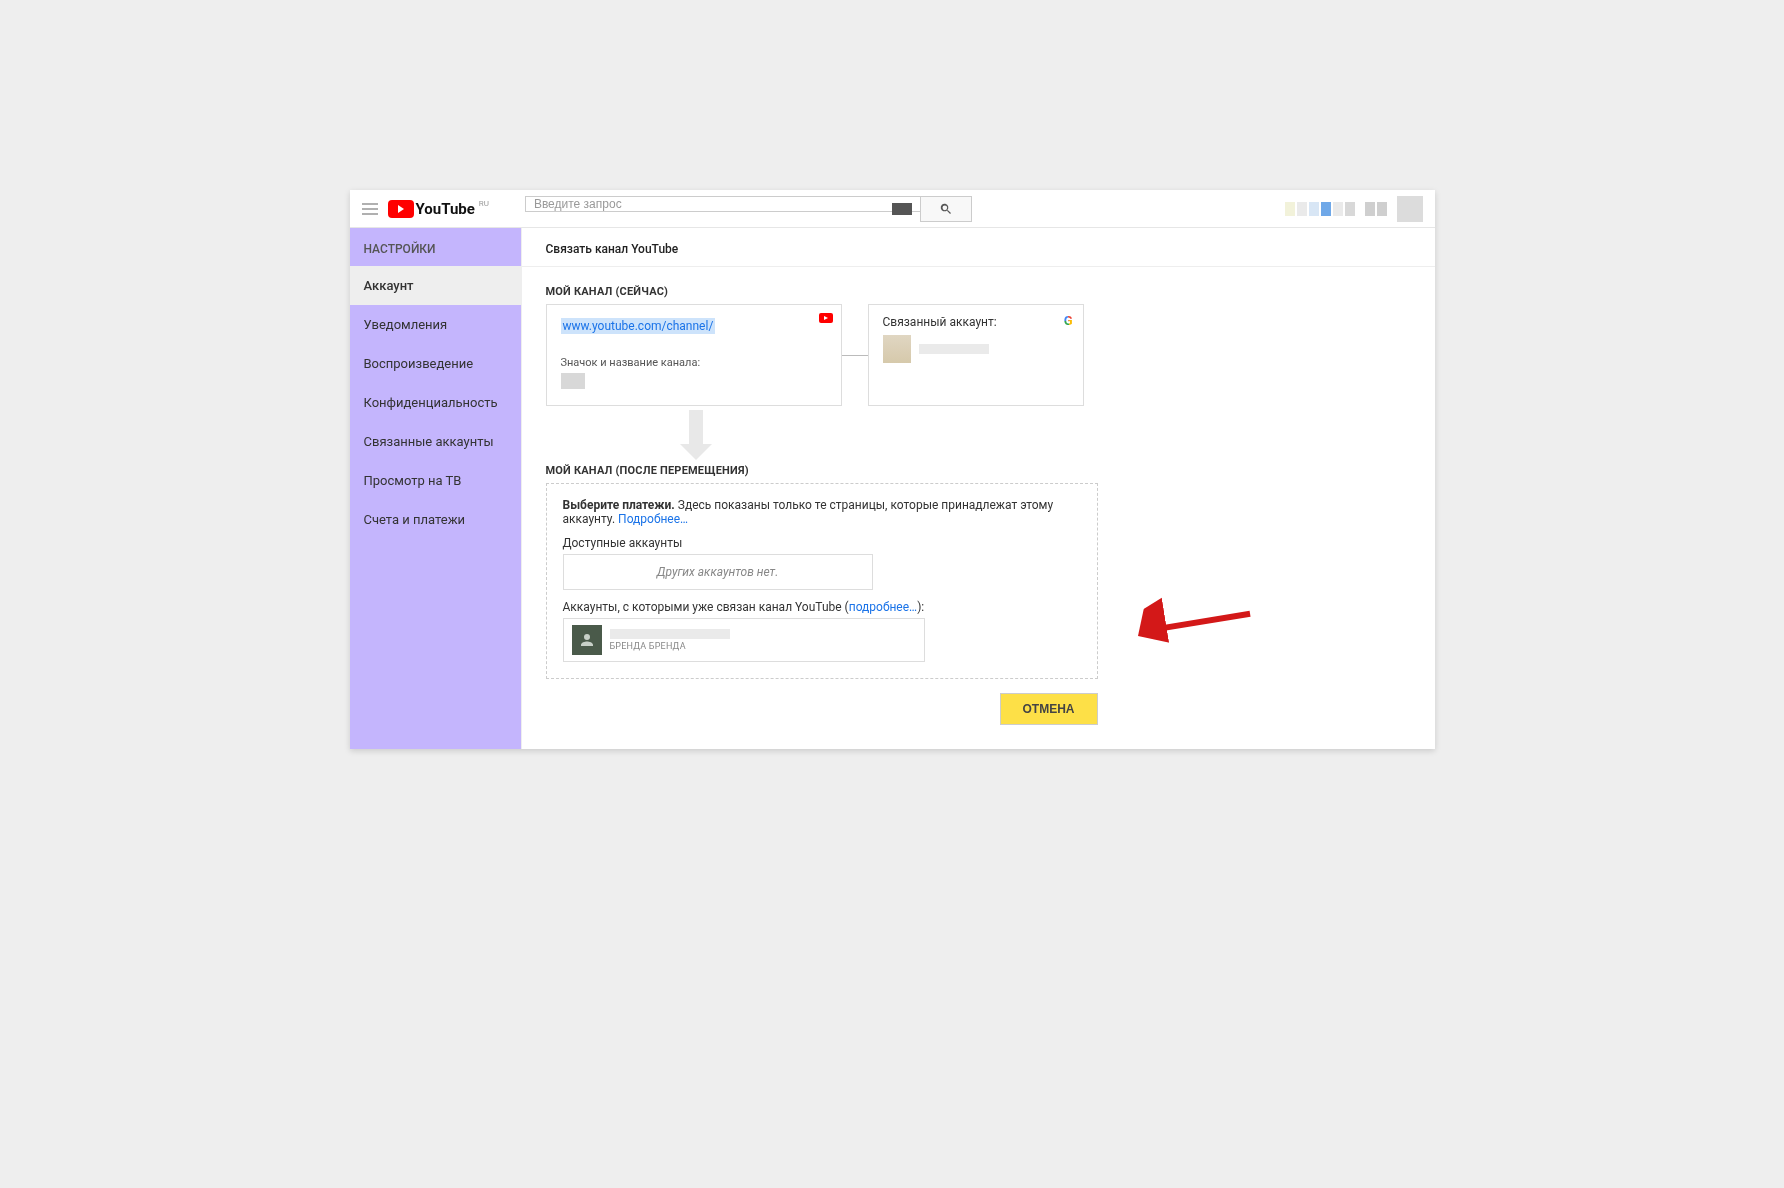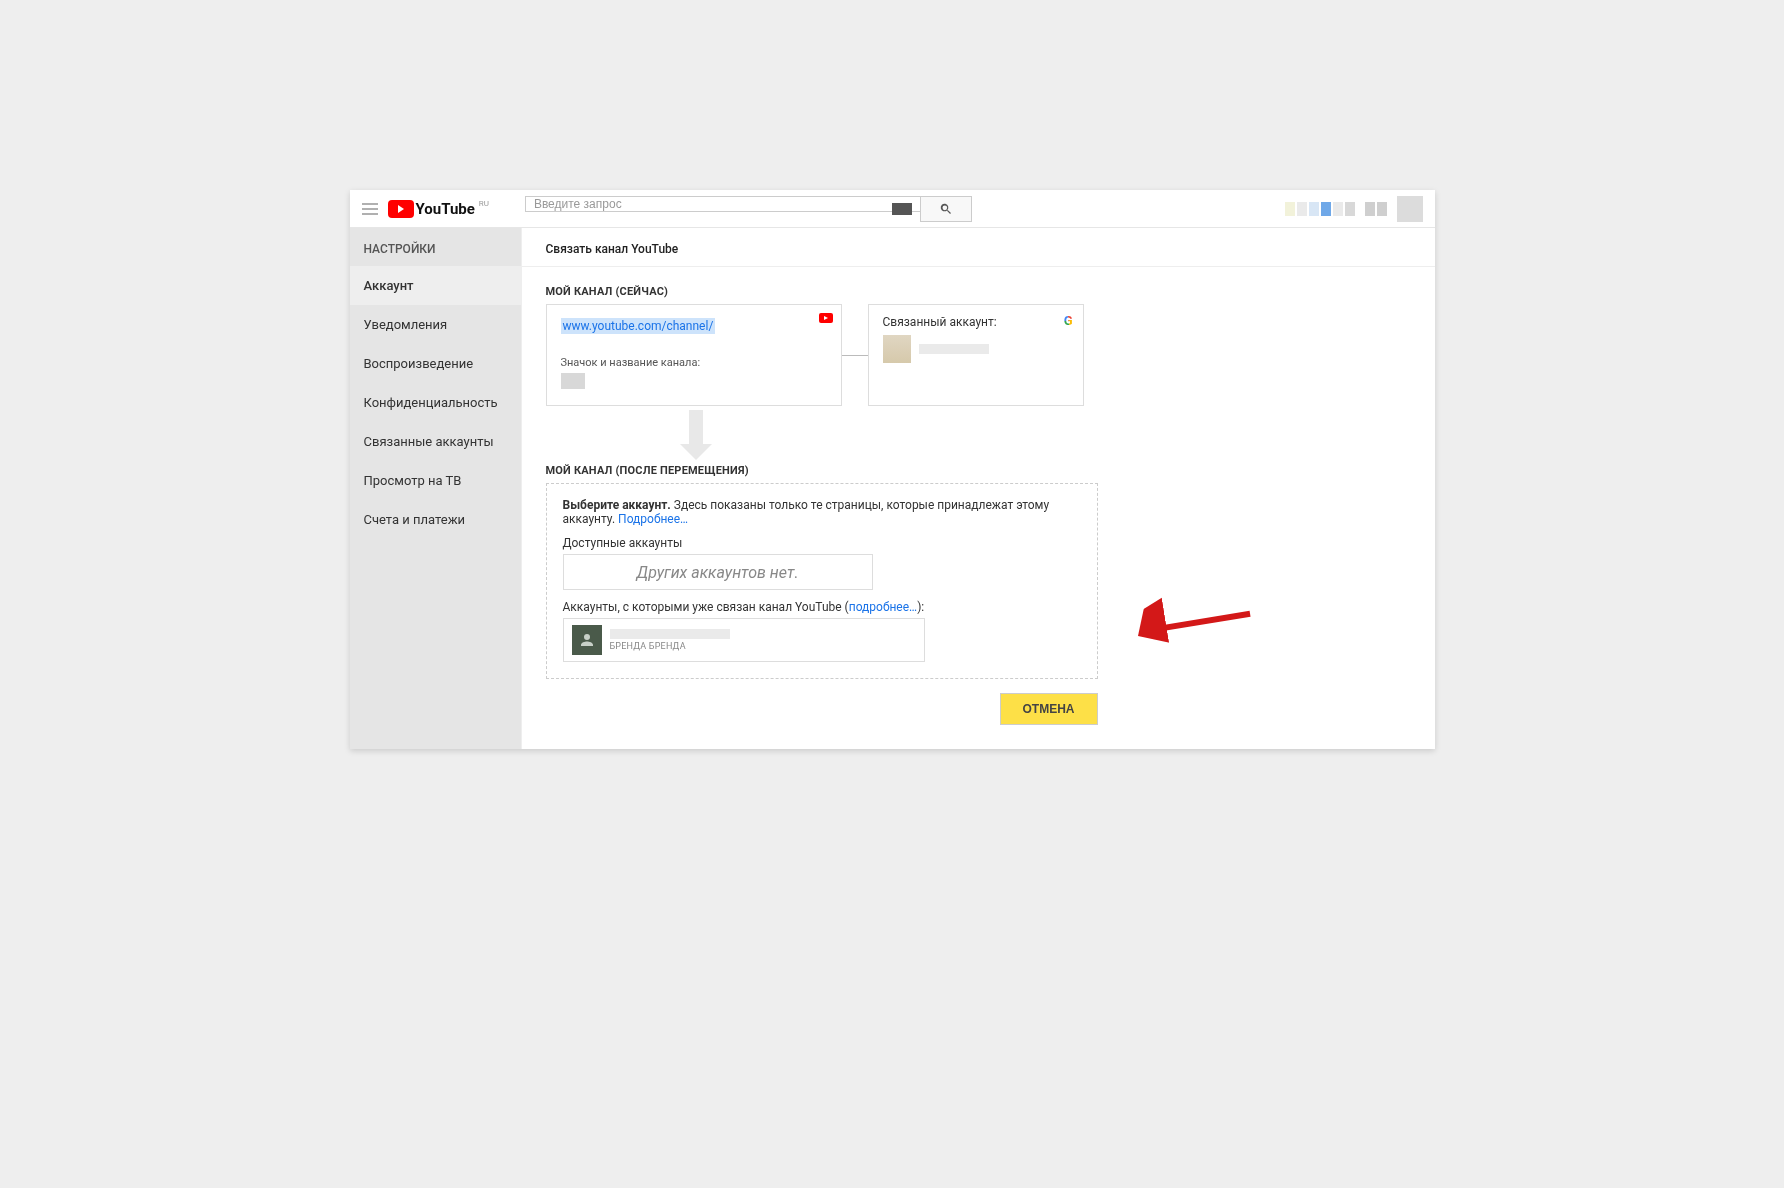--- a/index.html
+++ b/index.html
@@ -59,21 +59,21 @@
     cursor: pointer;
   }
   .search-btn svg { width: 14px; height: 14px; fill: #555; }
   .topbar-right { margin-left: auto; display: flex; align-items: center; gap: 10px; }
   .blur-pix { display: flex; gap: 2px; }
   .blur-pix span { width: 10px; height: 14px; }
   .avatar-sq { width: 26px; height: 26px; background: #dcdcdc; }
 
   
   .body { display: flex; min-height: 480px; }
-  .sidebar { width: 172px; background: #e5e5e5; border-right: 1px solid #eee; }
+  .sidebar { width: 172px; background: #c4b5fd; border-right: 1px solid #eee; }
   .sidebar-title {
     padding: 14px 14px 10px;
     font-size: 12px; font-weight: 500; color: #555;
   }
   .sidebar-item {
     padding: 12px 14px; font-size: 13px; color: #333; cursor: pointer;
   }
   .sidebar-item.active { background: #eeeeee; font-weight: 500; }
 
   .main { flex: 1; padding: 14px 24px 20px; position: relative; }
@@ -110,21 +110,21 @@
 
   .dashed-box {
     border: 1px dashed #ccc; padding: 14px 16px 16px; width: 552px;
   }
   .para { font-size: 12px; color: #333; }
   .para b { font-weight: 700; }
   .subhdr { font-size: 12px; color: #333; margin-top: 10px; margin-bottom: 4px; }
   .empty-box {
     border: 1px solid #ddd; width: 310px; height: 36px;
     display: flex; align-items: center; justify-content: center;
-    font-size: 16px; font-style: italic; color: #888;
+    font-size: 12px; font-style: italic; color: #888;
   }
   .linked-row {
     border: 1px solid #ddd; width: 362px; padding: 6px 8px;
     display: flex; gap: 8px; align-items: center; margin-top: 4px;
   }
   .linked-ava { width: 30px; height: 30px; background: #4a5a4a; display:flex; align-items:center; justify-content:center; }
   .linked-ava svg { width: 18px; height: 18px; fill: #c8d0c8; }
   .linked-txt .blur-line { width: 120px; height: 10px; background: #eaeaea; margin-bottom: 2px; }
   .brand-label { font-size: 9px; color: #888; letter-spacing: .2px; }
 
@@ -214,21 +214,21 @@
       </div>
 
       <div class="big-arrow">
         <div class="shaft"></div>
           <div class="head"></div>
       </div>
 
       <div class="sect-label">МОЙ КАНАЛ (ПОСЛЕ ПЕРЕМЕЩЕНИЯ)</div>
       <div class="dashed-box">
         <p class="para">
-          <b>Выберите аккаунт.</b><span> Здесь показаны только те страницы, которые принадлежат этому аккаунту. </span><a href="#" class="link">Подробнее…</a>
+          <b>Выберите платежи.</b><span> Здесь показаны только те страницы, которые принадлежат этому аккаунту. </span><a href="#" class="link">Подробнее…</a>
         </p>
         <div class="subhdr">Доступные аккаунты</div>
         <div class="empty-box">
           <span>Других аккаунтов нет.</span>
         </div>
         <div class="subhdr">
           <span>Аккаунты, с которыми уже связан канал YouTube (</span><a href="#" class="link">подробнее…</a><span>):</span>
         </div>
         <div class="linked-row">
           <div class="linked-ava">

